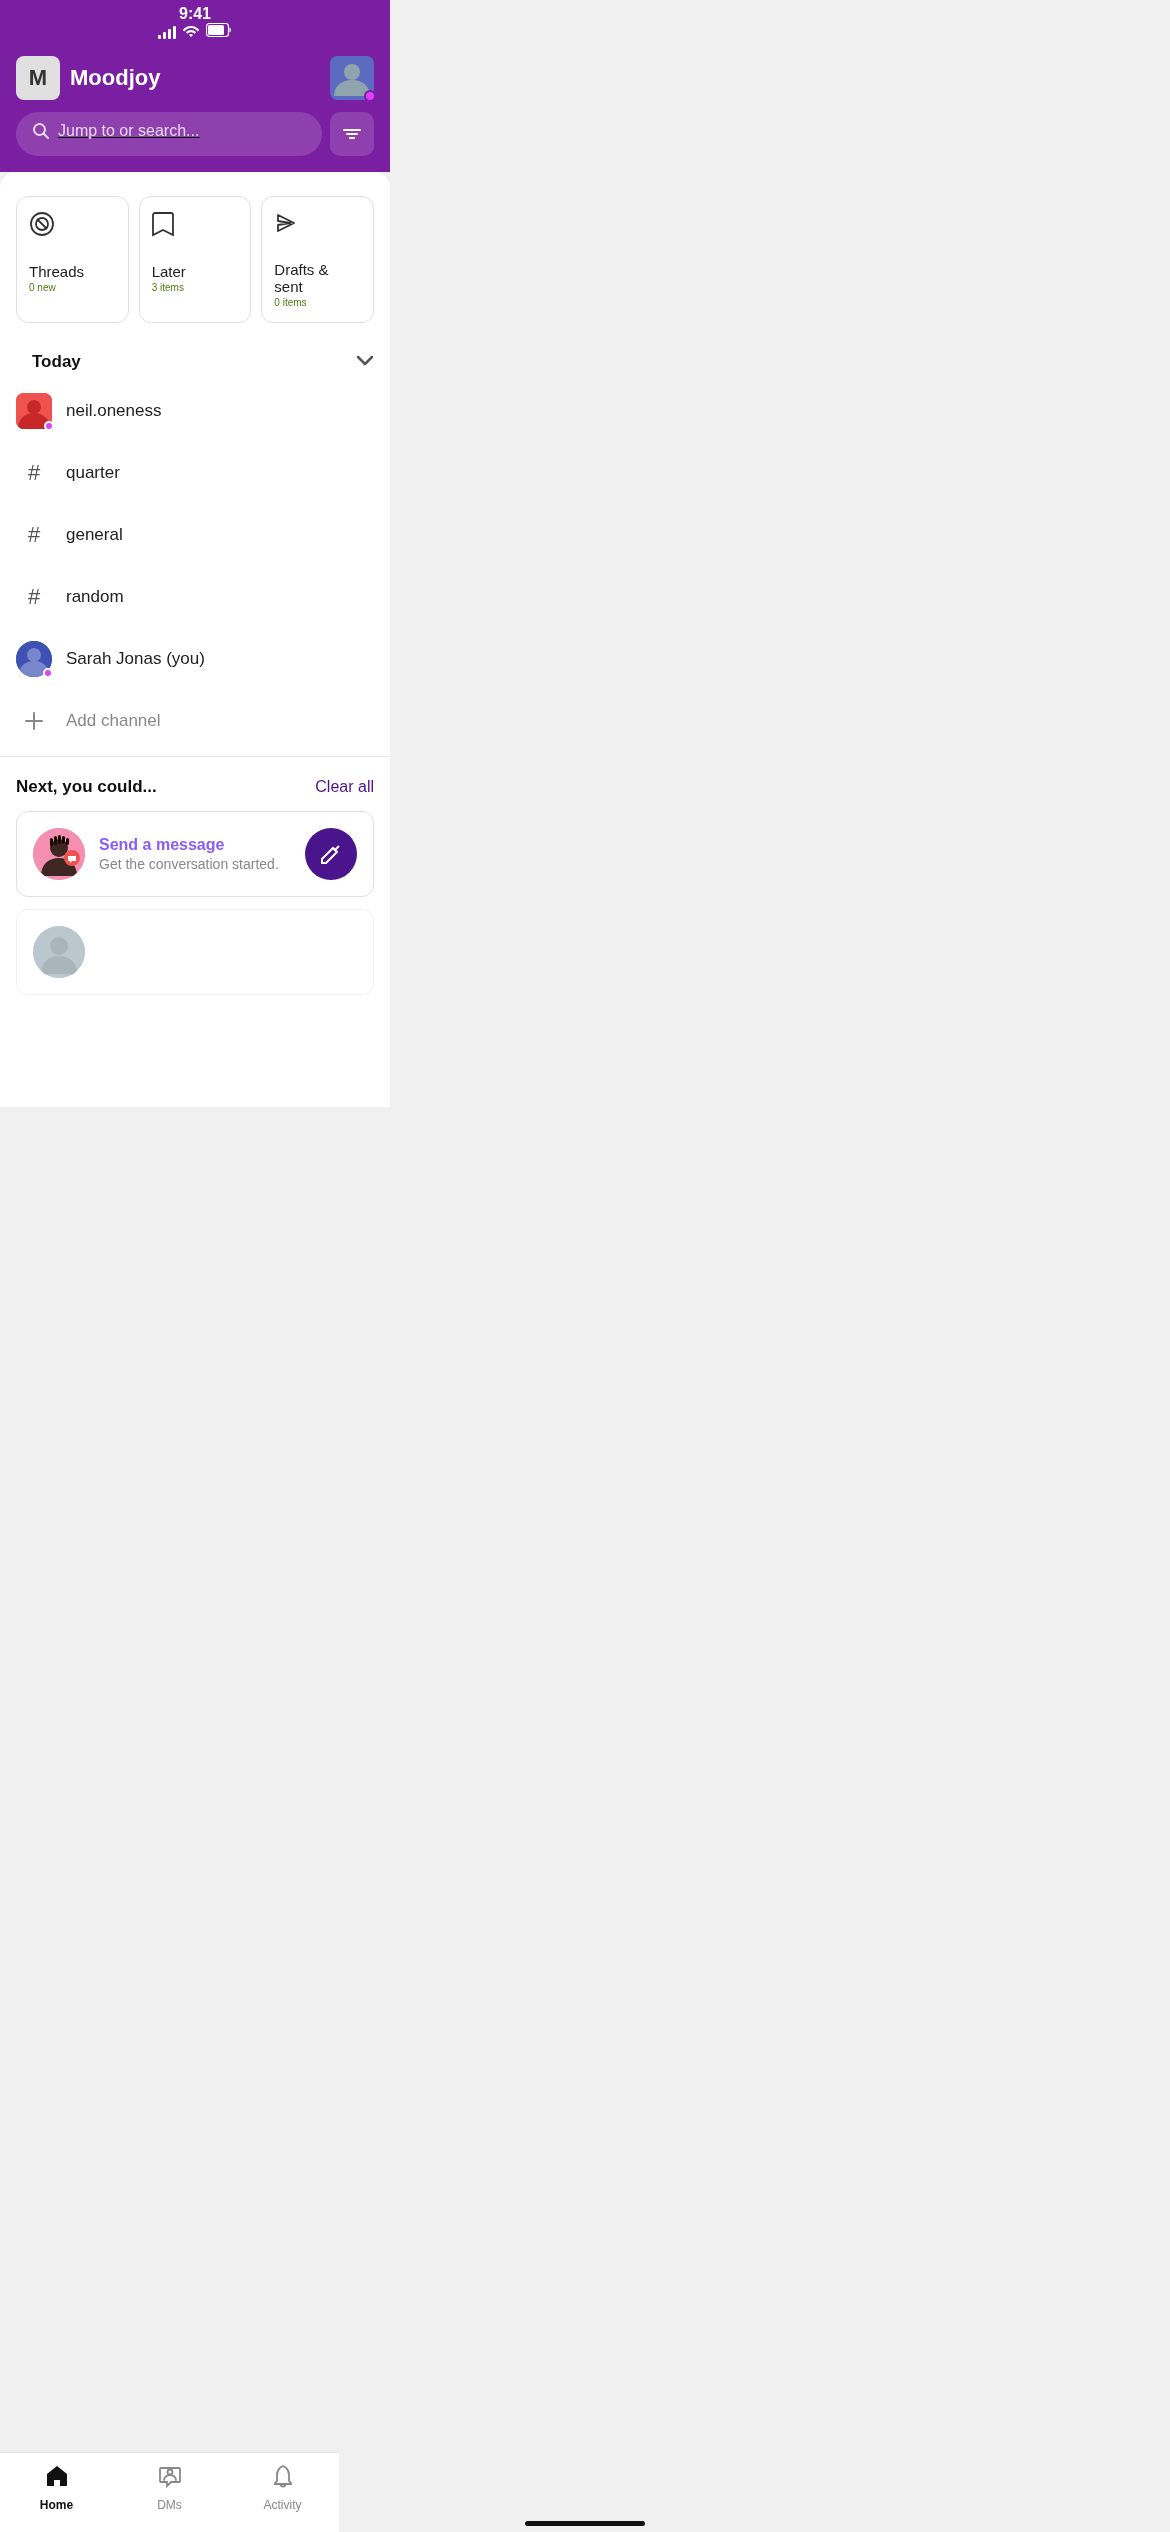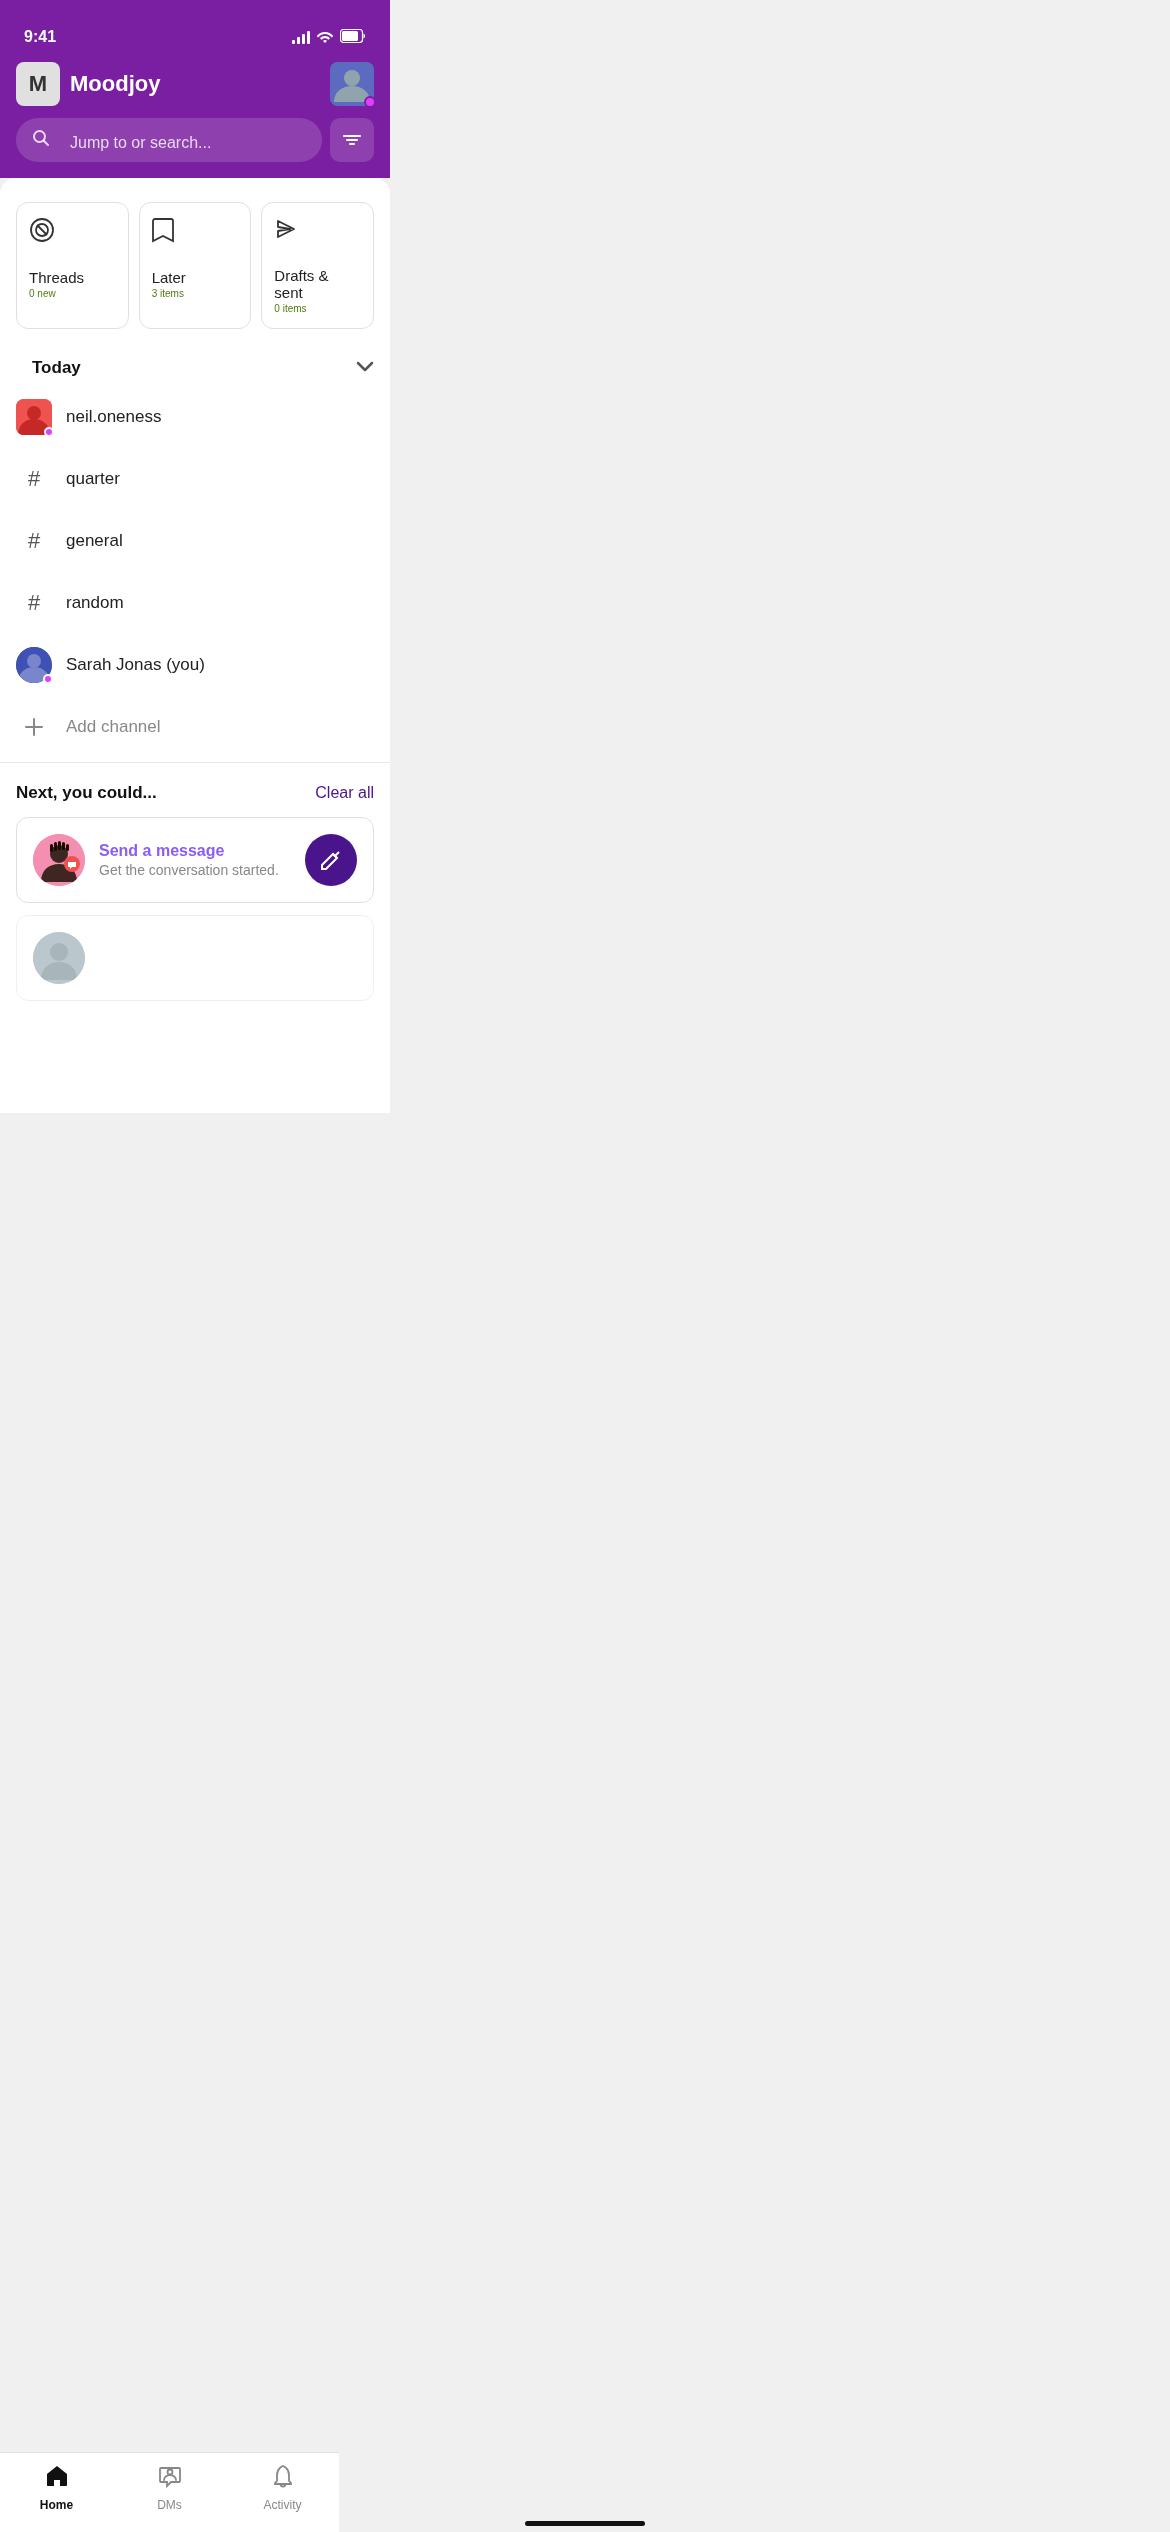--- a/index.html
+++ b/index.html
@@ -11,22 +11,23 @@
       min-height: 844px;
       overflow-x: hidden;
     }
 
     
     .status-bar {
       background: #7b1fa2;
       display: flex;
       justify-content: space-between;
       align-items: center;
-      padding: 28px 24px 8px;
+      padding: 5px 24px 8px;
       color: white;
+      flex-direction: column;
     }
     .status-time {
       font-size: 16px;
       font-weight: 600;
     }
     .status-icons {
       display: flex;
       align-items: center;
       gap: 6px;
     }
@@ -113,23 +114,24 @@
     }
     .search-row {
       display: flex;
       gap: 8px;
     }
     .search-bar {
       flex: 1;
       background: rgba(255,255,255,0.15);
       border-radius: 24px;
       display: flex;
-      align-items: flex-end;
+      align-items: flex-start;
       padding: 10px 16px;
-      gap: 20px;
+      gap: 8px;
+      text-decoration: underline;
     }
     .search-icon-svg {
       color: rgba(255,255,255,0.8);
       font-size: 18px;
     }
     .search-placeholder {
       color: rgba(255,255,255,0.8);
       font-size: 16px;
     }
     .filter-btn {

